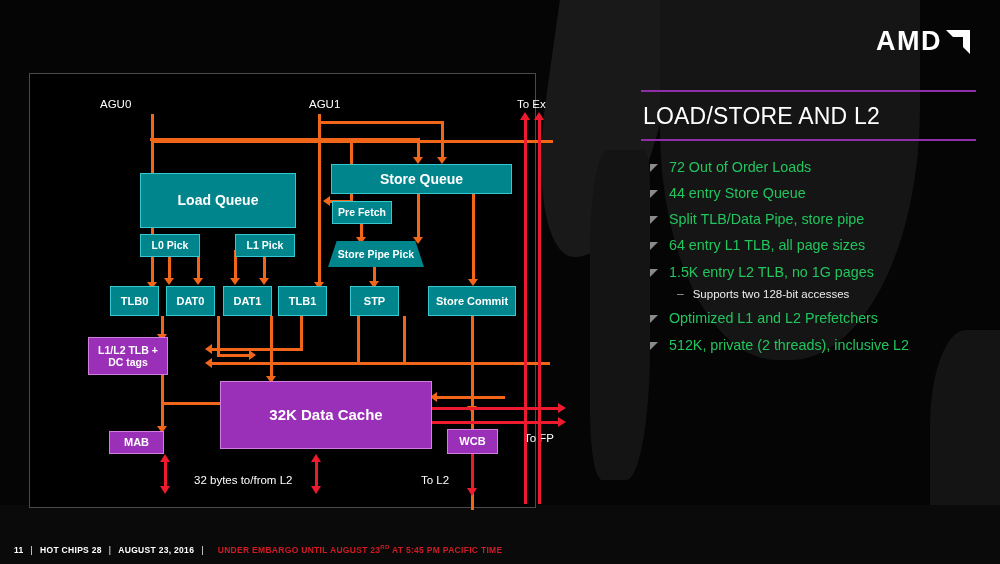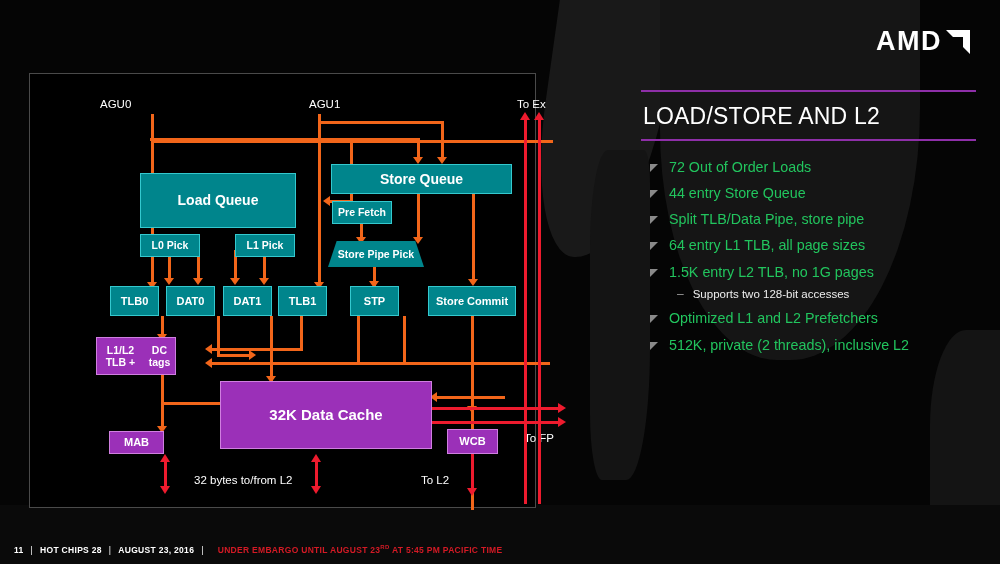--- a/index.html
+++ b/index.html
@@ -235,21 +235,21 @@
     </div>
 
   <div class="node teal" style="left:320px;top:212px;width:49px;height:30px;font-size:11px;">
     <span>STP</span>
     </div>
 
   <div class="node teal" style="left:398px;top:212px;width:88px;height:30px;font-size:11px;">
     <span>Store Commit</span>
     </div>
 
-  <div class="node purple" style="left:66px;top:263px;width:80px;height:38px;font-size:10.5px;flex-direction:row;">
+  <div class="node purple" style="left:58px;top:263px;width:80px;height:38px;font-size:10.5px;flex-direction:column;">
     <span>L1/L2 TLB +</span>
     <span>DC tags</span>
     </div>
 
   <div class="node purple" style="left:190px;top:307px;width:212px;height:68px;font-size:15px;">
     <span>32K Data Cache</span>
     </div>
 
   <div class="node purple" style="left:79px;top:357px;width:55px;height:23px;font-size:11px;">
     <span>MAB</span>

